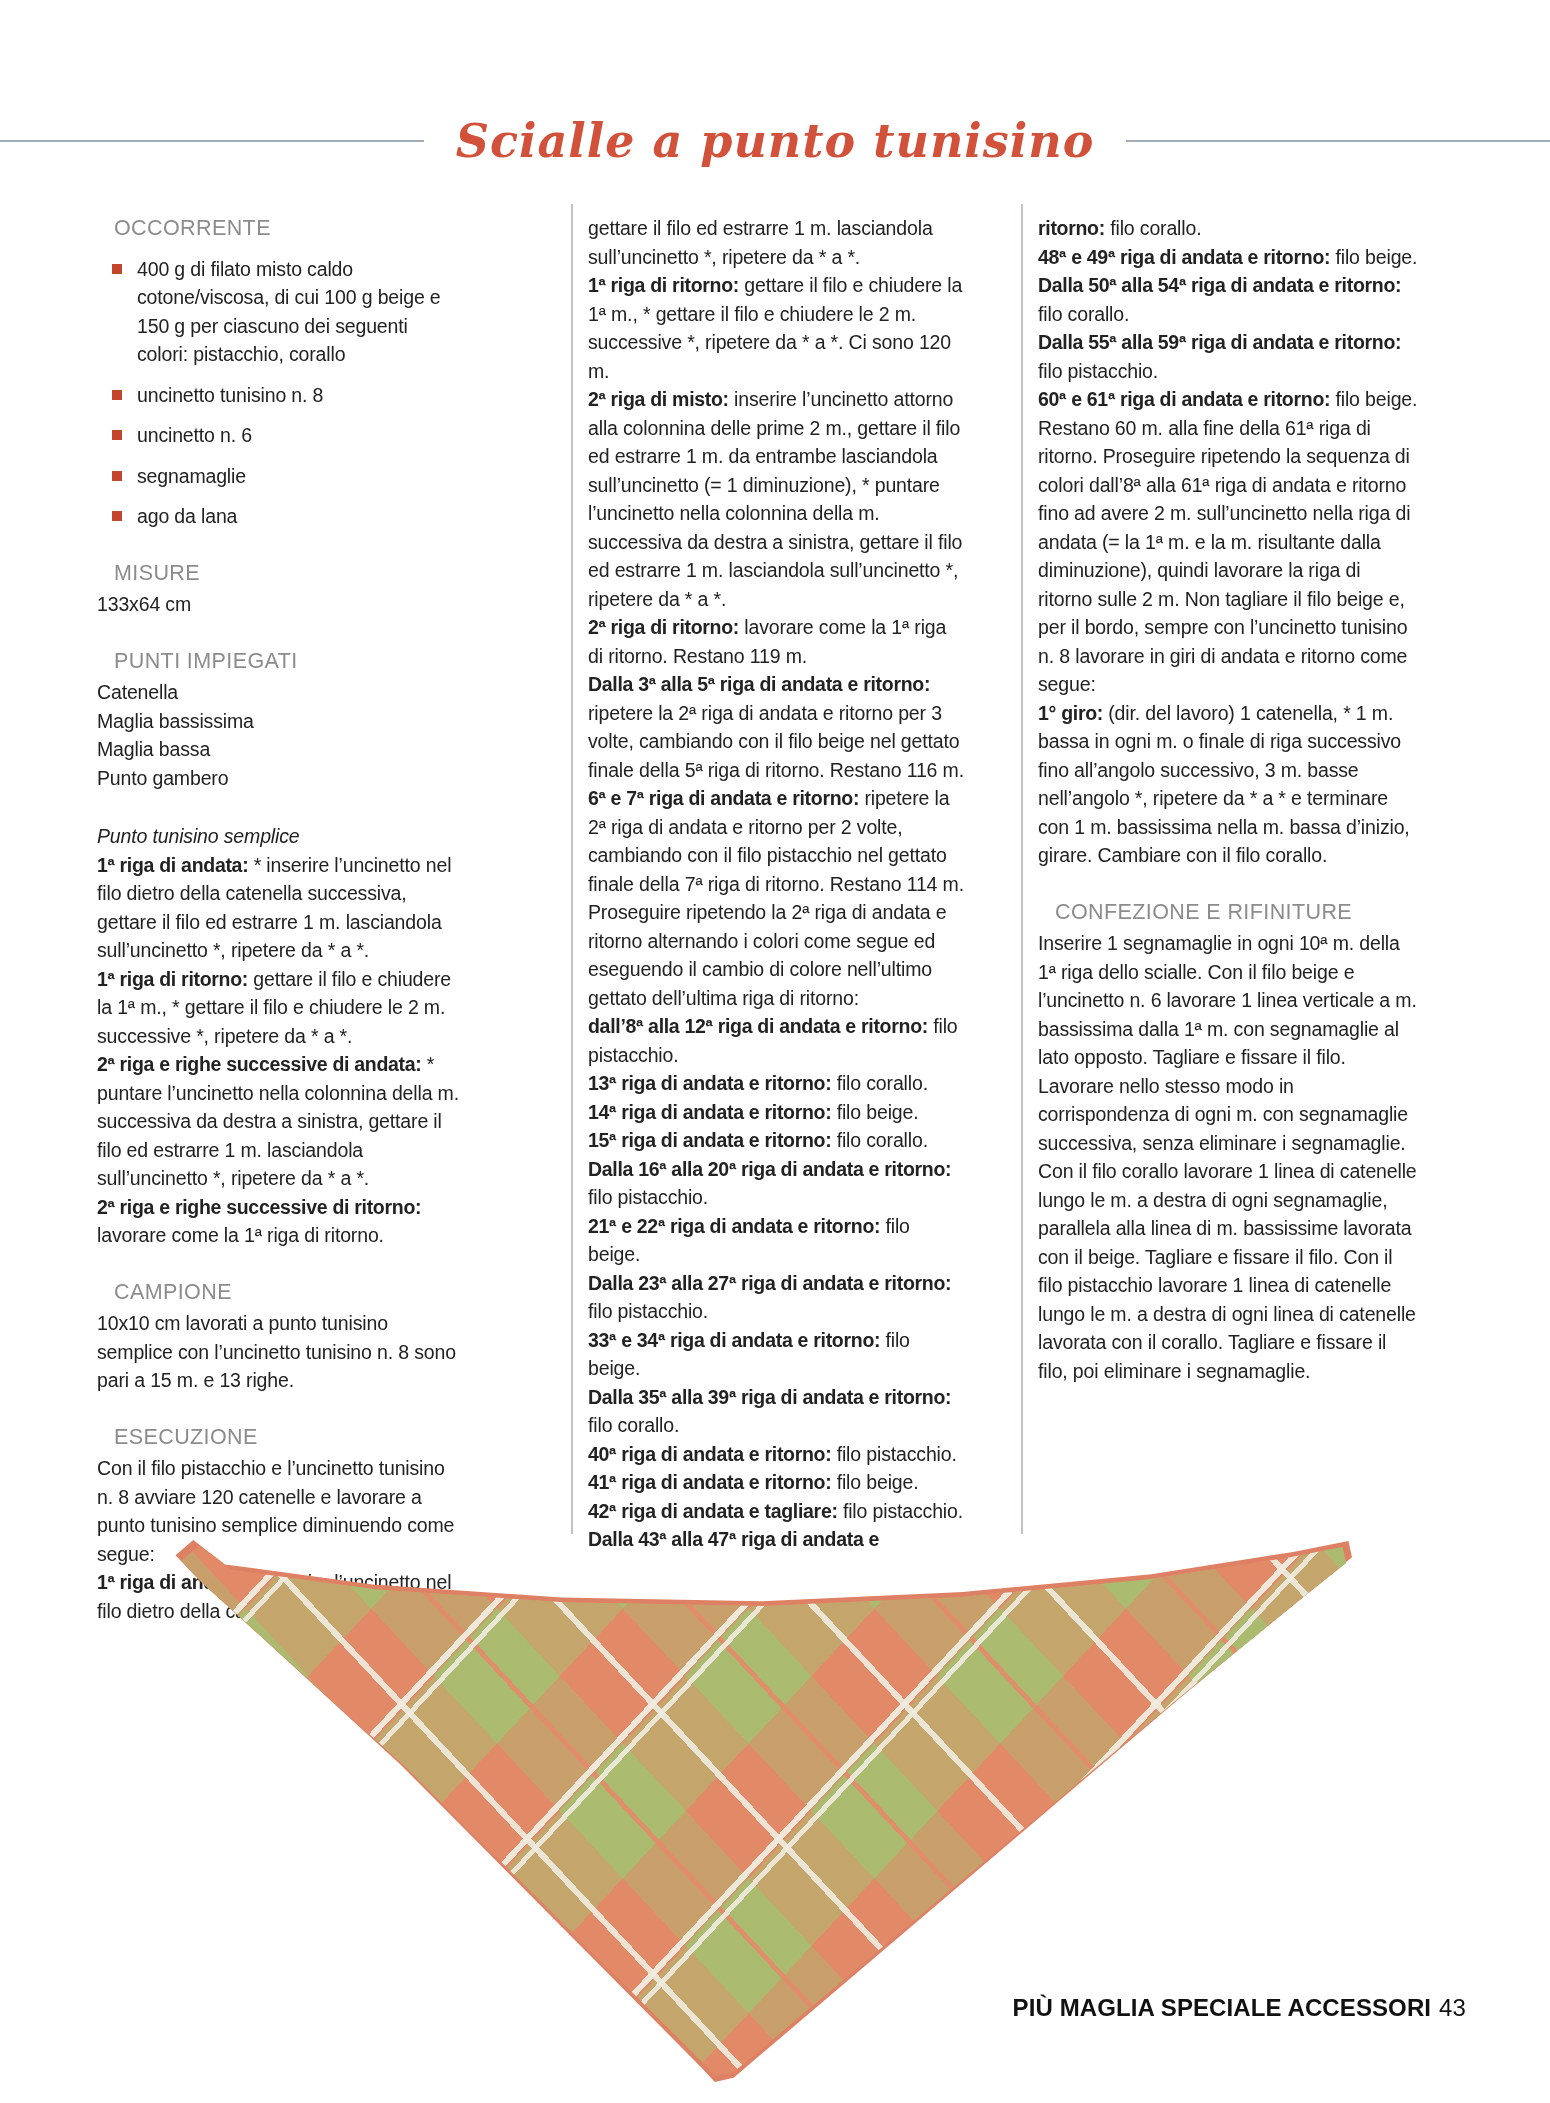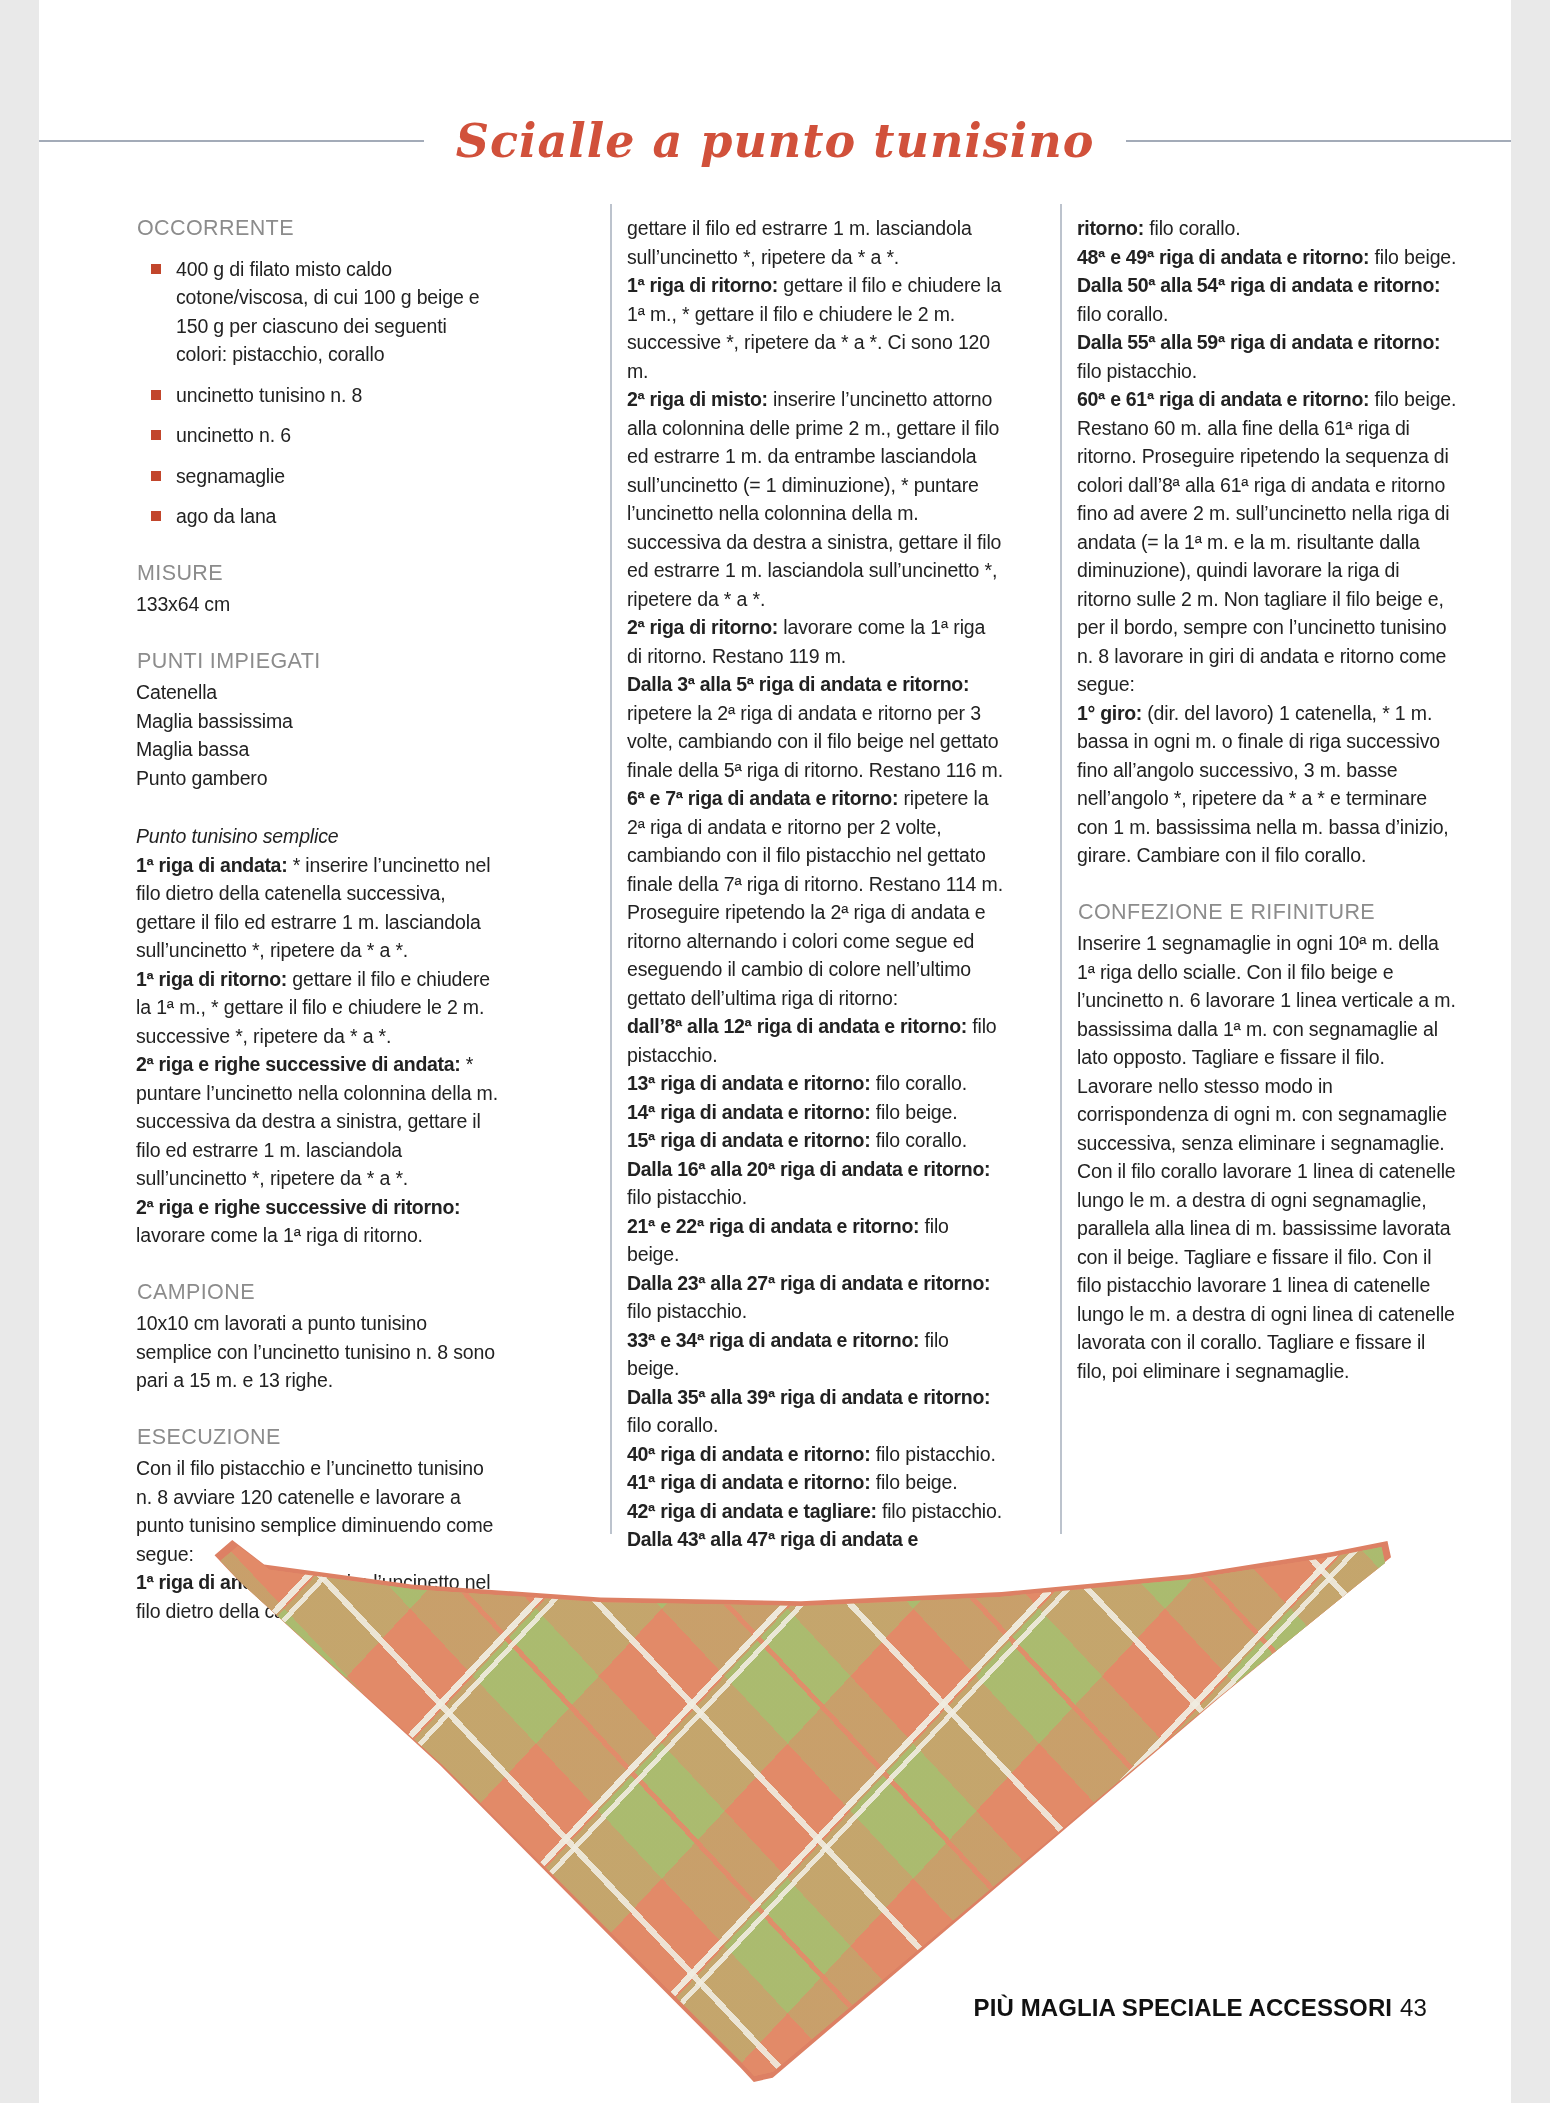--- a/index.html
+++ b/index.html
@@ -1,24 +1,23 @@
 <!DOCTYPE html>
 <html><head>
 <meta charset="utf-8">
 <style>
   html,body{margin:0;padding:0;background:#e9e9e9;}
   .page{
     position:relative;
-    width:1428px;height:2103px;
+    width:1550px;height:2103px;
     background:#ffffff;
     font-family:"Liberation Sans",sans-serif;
     color:#222222;
     overflow:hidden;
     margin:0 auto;
-    padding-left:44px;
   }
   
   .title-row{
     position:absolute;left:0;right:0;top:106px;height:70px;
     display:flex;align-items:center;gap:26px;
   }
   .rule{flex:1;height:2px;background:#a3abb8;}
   .page-title{
     font-family:"DejaVu Serif",serif;
     font-style:italic;font-weight:700;
@@ -38,21 +37,21 @@
   #col3{left:1038px;width:380px;}
   .divider{
     position:absolute;top:204px;height:1330px;width:2px;
     background:#bcc3cd;
   }
   #divider1{left:571px;}
   #divider2{left:1021px;}
   .heading{
     color:#8c8c8c;
     font-size:21.5px;letter-spacing:0.4px;
-    margin:28px 0 3px 1px;
+    margin:28px 0 3px 17px;
   }
   .col .heading:first-child{margin-top:0;}
   .para{margin:0;}
   .para.gap{margin-top:30px;}
   .b{font-weight:700;letter-spacing:-0.3px;}
   .i{font-style:italic;}
   ul.bullets{list-style:none;margin:0;padding:0;}
   ul.bullets li{
     position:relative;
     padding-left:28px;margin:12px;

